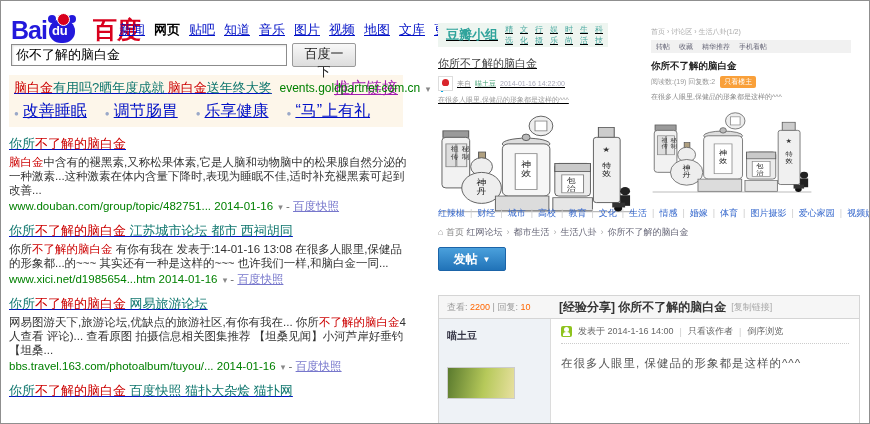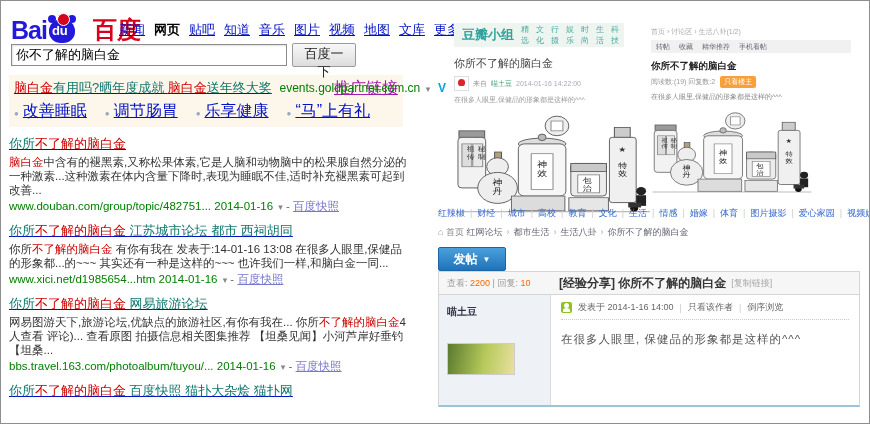--- a/index.html
+++ b/index.html
@@ -42,21 +42,21 @@
   .res .t{font-size:13px;line-height:16px;display:inline-block;}
   .res .d{font-size:11.5px;color:#333;line-height:14px;margin-top:3px;}
   .res .u{font-size:11.5px;line-height:14px;margin-top:2px;white-space:nowrap;}
   .gurl{color:#008000;}
   .snap{color:#7777cc;text-decoration:underline;cursor:pointer;}
   .dash{color:#666;}
 
   
   .right{position:absolute;left:437px;top:0;width:426px;height:422px;}
 
-  .db-col{position:absolute;left:16px;top:22px;width:204px;}
+  .db-col{position:absolute;left:0;top:22px;width:204px;text-decoration:underline;}
   .db-bar{width:170px;height:24px;background:#eef5f0;display:flex;align-items:center;padding:0 8px;box-sizing:border-box;gap:7px;}
   .db-brand{color:#2fa39b;font-size:13px;font-weight:bold;white-space:nowrap;cursor:pointer;}
   .db-bar a{color:#4aa9a0;font-size:8px;text-decoration:none;cursor:pointer;}
   .db-title{margin-top:9px;font-size:11px;color:#444;}
   .db-meta{margin-top:5px;display:flex;align-items:center;gap:4px;font-size:7px;}
   .db-avatar{width:13px;height:13px;background:#fff;border:1px solid #ddd;position:relative;}
   .db-avatar i{position:absolute;left:3px;top:2px;width:7px;height:7px;background:#d9252c;border-radius:50% 50% 40% 40%;}
   .db-from{color:#999;}
   .db-author{color:#3c9d6e;cursor:pointer;}
   .db-time{color:#aab;}
@@ -76,21 +76,21 @@
   .rn{position:absolute;left:0;top:206px;width:424px;}
   .rn-nav{font-size:9px;white-space:nowrap;}
   .rn-nav a{color:#3366cc;text-decoration:none;cursor:pointer;}
   .rn-nav a + a::before{content:"|";color:#ccc;margin:0 5px;display:inline-block;}
   .rn-crumb{margin-top:6px;font-size:9px;color:#888;white-space:nowrap;}
   .rn-crumb .home{color:#888;cursor:pointer;}
   .rn-crumb a{color:#667;text-decoration:none;cursor:pointer;}
   .rn-crumb a + a::before{content:"›";color:#aaa;margin:0 4px;display:inline-block;}
   .rn-post-btn{margin-top:8px;width:66px;height:22px;background:linear-gradient(#4aa0dc,#2173b8);border:1px solid #1b64a8;border-radius:2px;color:#fff;font-size:12px;font-weight:bold;display:flex;align-items:center;justify-content:center;gap:5px;cursor:pointer;}
   .rn-post-btn .caret{font-size:8px;}
-  .rn-thread{margin-top:0;width:422px;height:24px;background:#f6f6f6;border:1px solid #d5d5d5;box-sizing:border-box;display:flex;align-items:center;}
+  .rn-thread{margin-top:24px;width:422px;height:24px;background:#f6f6f6;border:1px solid #d5d5d5;box-sizing:border-box;display:flex;align-items:center;}
   .rn-stats{width:112px;padding-left:8px;font-size:9px;color:#999;white-space:nowrap;}
   .rn-stats b{color:#f60;font-weight:normal;}
   .rn-ttl{font-size:12px;font-weight:bold;color:#333;cursor:pointer;}
   .rn-copy{font-size:9px;color:#aaa;margin-left:5px;cursor:pointer;}
   .rn-postrow{width:422px;height:112px;border:1px solid #d5d5d5;border-top:none;border-bottom:2px solid #9cc3d6;box-sizing:border-box;display:flex;background:#fff;}
   .rn-user{width:112px;background:#eef2f6;border-right:1px solid #dcdcdc;padding:6px 8px;box-sizing:border-box;}
   .rn-uname{font-size:10px;font-weight:bold;color:#334;cursor:pointer;}
   .rn-avatar{margin-top:24px;width:66px;height:30px;border:1px solid #ccc;background:linear-gradient(100deg,#5a7a2e,#b6c95a 55%,#e8e0a0);cursor:pointer;}
   .rn-main{flex:1;padding:6px 10px;}
   .rn-meta{display:flex;align-items:center;gap:6px;font-size:9px;color:#666;padding-bottom:5px;border-bottom:1px dotted #ccc;}

